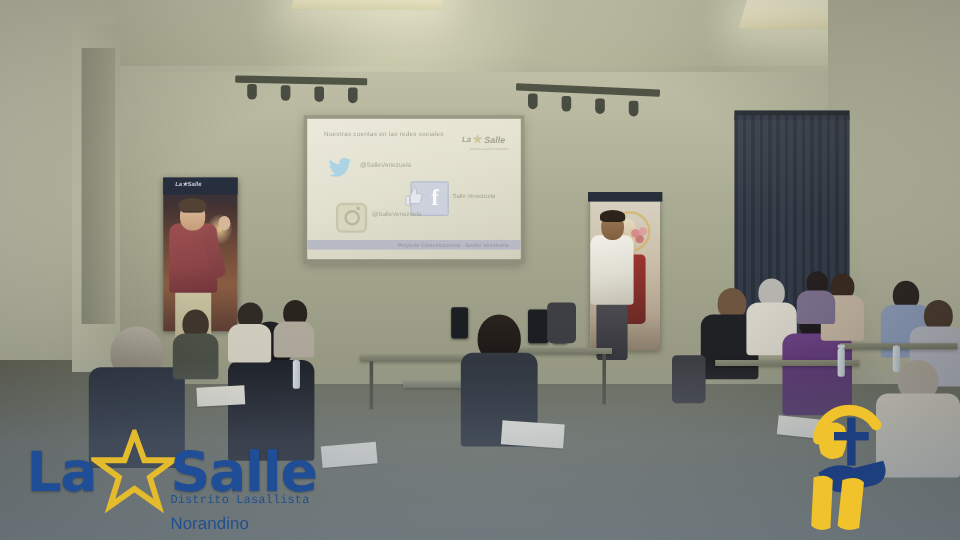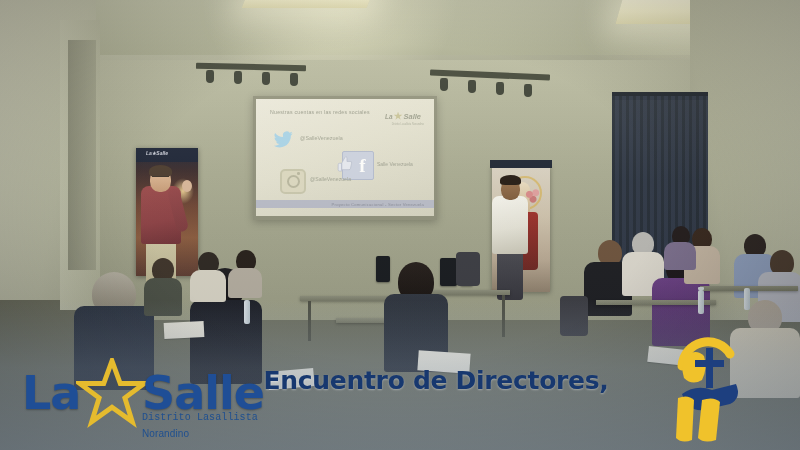--- a/index.html
+++ b/index.html
@@ -159,21 +159,21 @@
 
   
   .brand{position:absolute;left:14px;top:358px;width:250px;height:82px;}
   .brand-la{position:absolute;left:8px;top:8px;font-size:46px;font-weight:700;color:#1f4e96;
     font-family:"DejaVu Sans",sans-serif;letter-spacing:-1px;text-shadow:0 1px 2px rgba(0,0,0,.3);}
   .brand-star{position:absolute;left:62px;top:0px;width:72px;height:70px;}
   .brand-salle{position:absolute;left:128px;top:8px;font-size:46px;font-weight:700;color:#1f4e96;
     font-family:"DejaVu Sans",sans-serif;letter-spacing:-1px;text-shadow:0 1px 2px rgba(0,0,0,.3);}
   .brand-sub1{position:absolute;left:128px;top:54px;font-size:10px;color:#20508f;
     font-family:Liberation Mono, monospace;letter-spacing:.1px;}
-  .brand-sub2{position:absolute;left:128px;top:70px;font-size:10px;color:#20508f;
+  .brand-sub2{position:absolute;left:128px;top:70px;font-size:14px;color:#20508f;
     font-family:"Liberation Sans",sans-serif;letter-spacing:.1px;}
 
   .title-block{position:absolute;left:236px;top:366px;width:400px;text-align:center;}
   .title-main{font-size:25px;font-weight:700;color:#17386f;letter-spacing:-.3px;
     font-family:"DejaVu Sans",sans-serif;text-shadow:0 1px 2px rgba(255,255,255,.35);}
   .title-sub{font-size:17.5px;font-weight:700;color:#17386f;letter-spacing:-.2px;margin-top:3px;
     font-family:"DejaVu Sans",sans-serif;text-shadow:0 1px 2px rgba(255,255,255,.35);}
 
   .emblem{position:absolute;left:662px;top:332px;width:84px;height:112px;}
 </style>
@@ -368,21 +368,20 @@
     <div class="brand-la">La</div>
     <svg class="brand-star" viewBox="0 0 100 100">
       <path d="M50 4 L61.8 36.5 L96 36.5 L68.4 57 L79 91 L50 70.5 L21 91 L31.6 57 L4 36.5 L38.2 36.5 Z" fill="none" stroke="#e5bb2e" stroke-width="7" stroke-linejoin="miter"></path>
     </svg>
     <div class="brand-salle">Salle</div>
     <div class="brand-sub1">Distrito Lasallista</div>
     <div class="brand-sub2">Norandino</div>
   </div>
 
   <div class="title-block">
-    <div class="title-main">Encuentro de Directores,</div>
   </div>
 
   <svg class="emblem" viewBox="0 0 84 112">
     <path d="M20 34 A26 26 0 0 1 68 22" fill="none" stroke="#f0c22b" stroke-width="9" stroke-linecap="round"></path>
     <path d="M24 24 q10 -8 18 0 q4 12 -2 24 q-10 6 -18 -2 q-4 -12 2 -22 Z" fill="#f0c22b"></path>
     <rect x="44" y="16" width="7" height="40" fill="#1d3f7f"></rect>
     <rect x="33" y="28" width="29" height="7" fill="#1d3f7f"></rect>
     <path d="M20 62 q14 -10 30 -4 l24 -6 q6 14 -6 20 l-26 6 q-16 2 -22 -16 Z" fill="#1d3f7f"></path>
     <path d="M16 66 q10 -4 16 2 l-2 40 q-10 4 -16 -2 Z" fill="#f0c22b"></path>
     <path d="M40 68 q12 -4 18 2 l-4 38 q-12 4 -18 -2 Z" fill="#f0c22b"></path>

